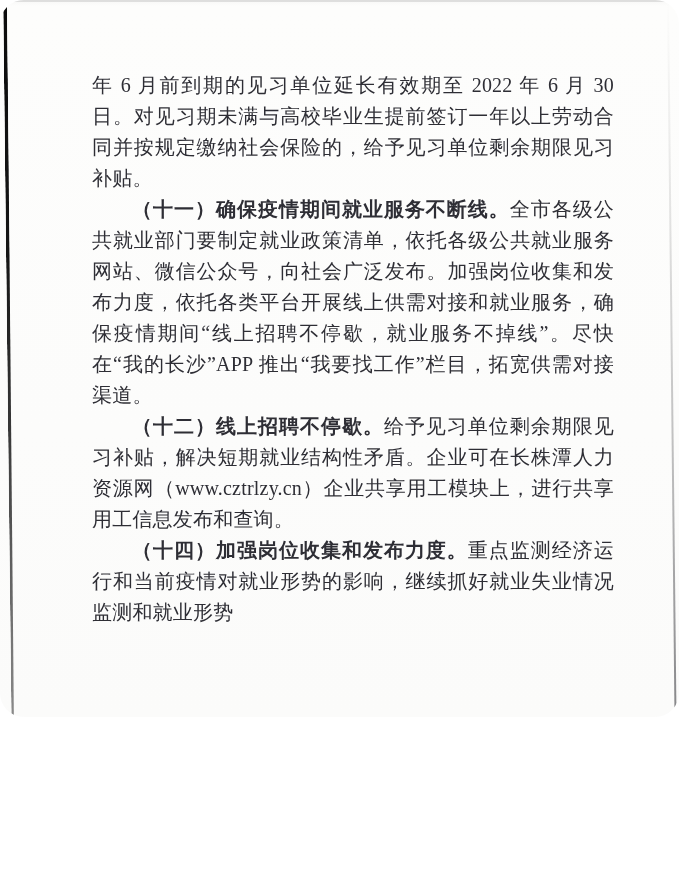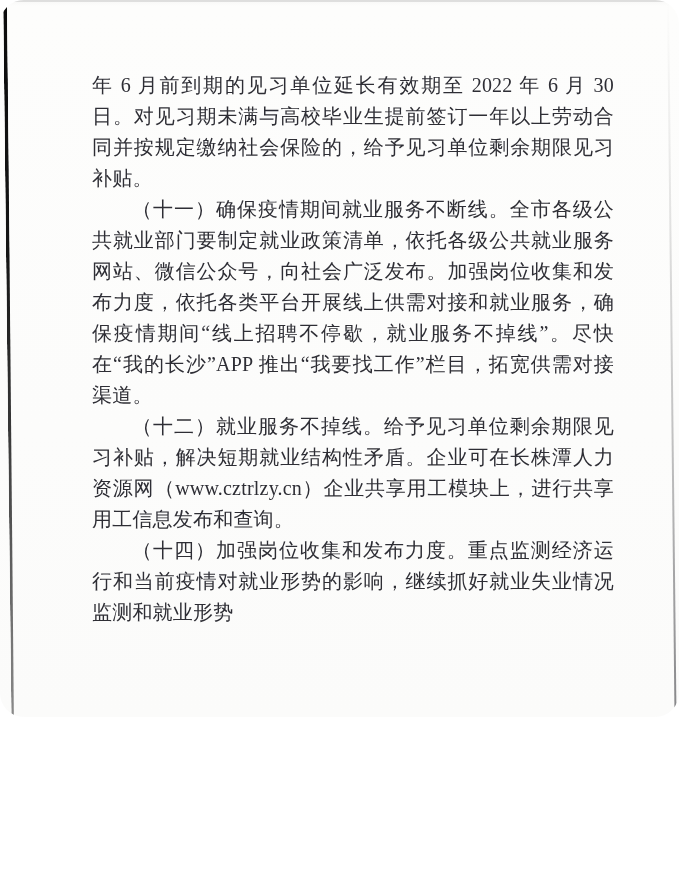--- a/index.html
+++ b/index.html
@@ -66,21 +66,21 @@
     width: 522px;
     color: var(--ink, #2e2e35);
     font-size: 20px;
     line-height: 31px;
     letter-spacing: 0.2px;
     text-align: justify;
     text-justify: inter-ideograph;
   }
   .para { margin: 0; padding: 0; }
   .para.indented { text-indent: 2em; }
-  .para-head { font-weight: 400; }
+  .para-head { font-weight: 700; }
   .page-number {
     position: absolute;
     left: 337px;
     top: 816px;
     width: 20px;
     text-align: center;
     font-size: 14px;
     color: #4d4d5c;
   }
 </style>
@@ -91,20 +91,20 @@
   <div class="scan-top-band"></div>
   <div class="scan-edge-left"></div>
   <div class="scan-edge-right"></div>
   <div class="scan-footer-line"></div>
 
   <div class="text-block" id="paragraphs">
   <p class="para"><span class="para-head"></span><span class="para-body">年 6 月前到期的见习单位延长有效期至 2022 年 6 月 30 日。对见习期未满与高校毕业生提前签订一年以上劳动合同并按规定缴纳社会保险的，给予见习单位剩余期限见习补贴。</span></p>
 
   <p class="para indented"><span class="para-head">（十一）确保疫情期间就业服务不断线。</span><span class="para-body">全市各级公共就业部门要制定就业政策清单，依托各级公共就业服务网站、微信公众号，向社会广泛发布。加强岗位收集和发布力度，依托各类平台开展线上供需对接和就业服务，确保疫情期间“线上招聘不停歇，就业服务不掉线”。尽快在“我的长沙”APP 推出“我要找工作”栏目，拓宽供需对接渠道。</span></p>
 
-  <p class="para indented"><span class="para-head">（十二）就业服务不掉线。</span><span class="para-body">给予见习单位剩余期限见习补贴，解决短期就业结构性矛盾。企业可在长株潭人力资源网（www.cztrlzy.cn）企业共享用工模块上，进行共享用工信息发布和查询。</span></p>
+  <p class="para indented"><span class="para-head">（十二）线上招聘不停歇。</span><span class="para-body">给予见习单位剩余期限见习补贴，解决短期就业结构性矛盾。企业可在长株潭人力资源网（www.cztrlzy.cn）企业共享用工模块上，进行共享用工信息发布和查询。</span></p>
 
 
   <p class="para indented"><span class="para-head">（十四）加强岗位收集和发布力度。</span><span class="para-body">重点监测经济运行和当前疫情对就业形势的影响，继续抓好就业失业情况监测和就业形势</span></p>
 </div>
 
   <div class="page-number">5</div>
 </div>
 
 </body></html>

